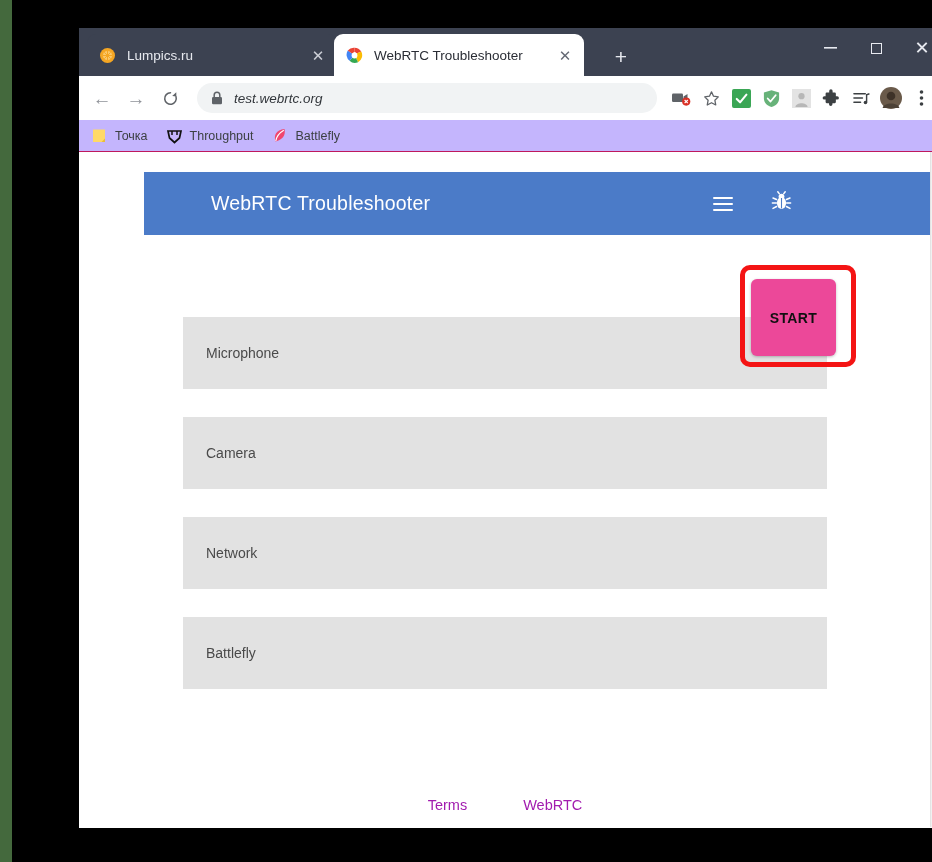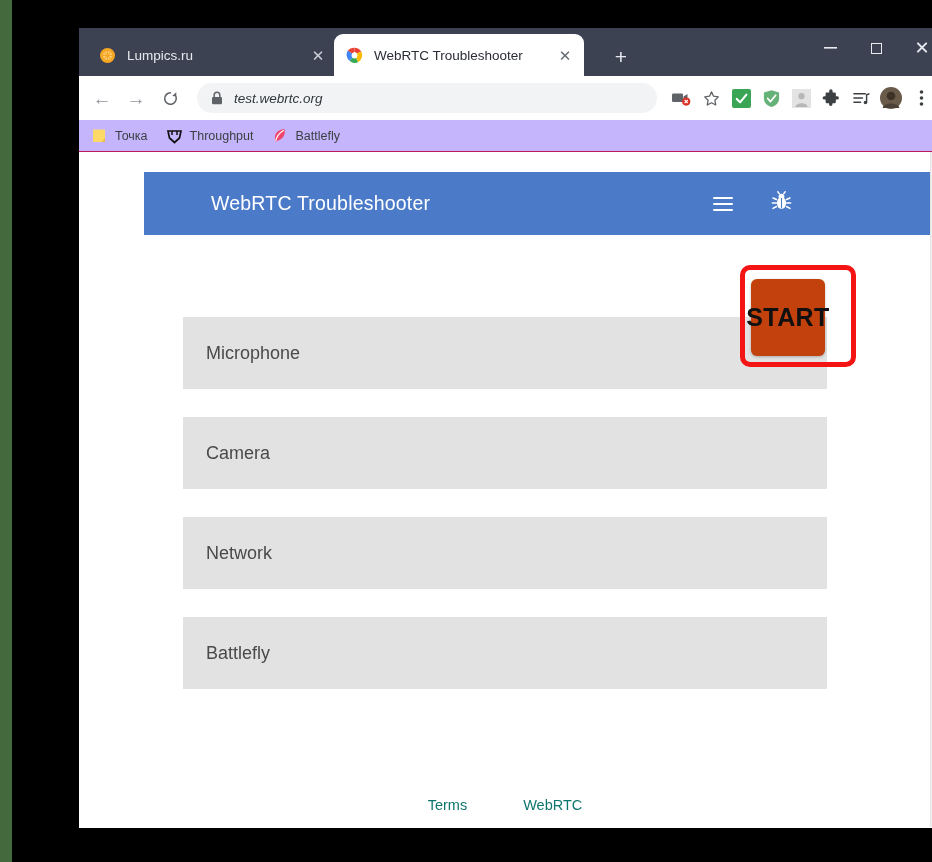--- a/index.html
+++ b/index.html
@@ -126,41 +126,41 @@
   .startwrap { width: 112px; flex: 0 0 112px; }
 
   .hl-box {
     position: absolute; left: 661px; top: 113px;
     width: 116px; height: 102px;
     border: 5px solid #f41414; border-radius: 10px;
     z-index: 30;
   }
   .startbtn {
     position: absolute; left: 672px; top: 127px;
-    width: 74px; height: 77px;
-    background: #c2410c; border-radius: 6px;
-    display: flex; align-items: center; justify-content: center;
-    color: #101010; font-size: 25px; font-weight: 700; letter-spacing: .4px;
+    width: 85px; height: 77px;
+    background: #ec4899; border-radius: 6px;
+    display: flex; align-items: center; justify-content: center;
+    color: #101010; font-size: 14px; font-weight: 700; letter-spacing: .4px;
     box-shadow: 0 1px 3px rgba(0,0,0,.25);
     z-index: 31;
   }
 
   .testlist { position: absolute; left: 104px; top: 165px; width: 644px; }
   .testrow {
     height: 72px; background: #e2e2e2; margin-bottom: 28px;
     display: flex; align-items: center; padding-left: 23px;
-    font-size: 18px; color: #4a4a4a;
+    font-size: 14px; color: #4a4a4a;
   }
 
   .footer {
     position: absolute; left: 104px; top: 645px; width: 644px;
     display: flex; align-items: center; justify-content: center;
   }
   .footer a {
-    font-size: 14.5px; color: #0f766e; margin: 0 28px; text-decoration: none;
+    font-size: 14.5px; color: #a21caf; margin: 0 28px; text-decoration: none;
   }
 
   
   .scrollbar {
     position: absolute; right: 0; top: 0; width: 15px; height: 675px;
     background: #f1f1f1; border-left: 1px solid #e4e4e4;
   }
   .sb-arrow {
     position: absolute; left: 0; width: 15px; height: 15px;
     display: flex; align-items: center; justify-content: center;

